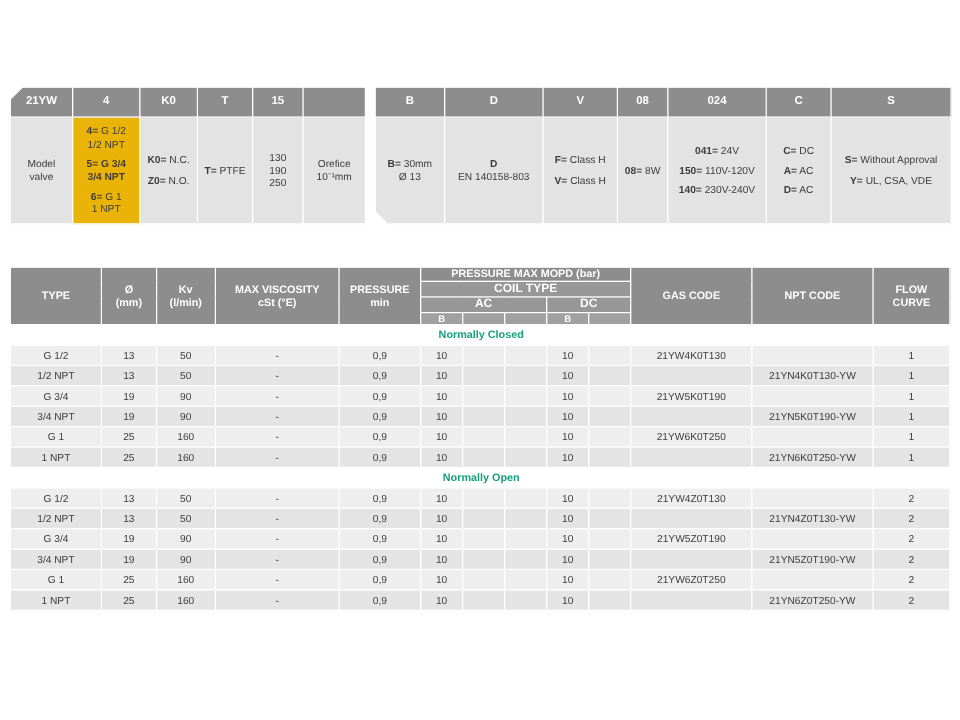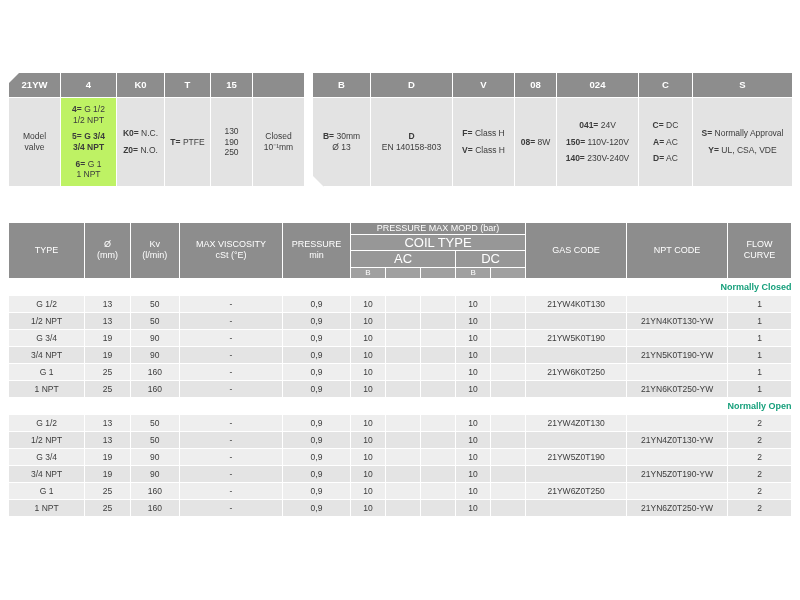--- a/index.html
+++ b/index.html
@@ -45,21 +45,21 @@
     font-weight: bold;
     font-size: 9.5px;
     height: 20px;
   }
   table.key tr.body td {
     background: #e3e3e3;
     color: #3c3c3c;
     height: 84px;
   }
   table.key tr.body td.gray-dark {
-    background: #bef264;
+    background: #eab308;
   }
   .cellline { display: block; }
   .b { font-weight: bold; }
   .stack-row {
     display: block;
     padding: 3px 0;
   }
 
   
   .chamfer-l {
@@ -84,44 +84,44 @@
   table.main th, table.main td {
     border: 1px solid #ffffff;
     font-size: 8.5px;
     text-align: center;
     vertical-align: middle;
     padding: 0;
   }
   table.main thead th {
     background: #8d8d8d;
     color: #ffffff;
-    font-weight: normal;
+    font-weight: bold;
     font-size: 9px;
     line-height: 1.2;
   }
   table.main thead th.sub {
     background: #979797;
-    font-size: 13px;
+    font-size: 10px;
   }
   table.main thead th.sub2 {
     background: #a0a0a0;
     font-size: 8px;
   }
   table.main tbody td {
     background: #eeeeee;
     height: 16px;
     color: #3c3c3c;
   }
   table.main tbody td.alt {
     background: #e4e4e4;
   }
   table.main tbody tr.section td {
     background: #ffffff;
     border: none;
-    text-align: right;
+    text-align: center;
     color: #17a07c;
     font-weight: bold;
     font-size: 9px;
     height: 16px;
     padding-left: 2px;
   }
 </style>
 </head>
 <body>
 
@@ -181,21 +181,21 @@
         <td>
           <span class="b">T=</span>
           <span>PTFE</span>
         </td>
         <td>
           <span class="cellline">130</span>
           <span class="cellline">190</span>
           <span class="cellline">250</span>
         </td>
         <td>
-          <span class="cellline">Closed</span>
+          <span class="cellline">Orefice</span>
           <span class="cellline">10⁻¹mm</span>
         </td>
       </tr>
     </tbody>
       </table>
   </div>
 
   <div class="keyblock right">
     <table class="key chamfer-r">
       <colgroup>
@@ -265,21 +265,21 @@
             <span>AC</span>
           </span>
           <span class="stack-row">
             <span class="b">D=</span>
             <span>AC</span>
           </span>
         </td>
         <td>
           <span class="stack-row">
             <span class="b">S=</span>
-            <span>Normally Approval</span>
+            <span>Without Approval</span>
           </span>
           <span class="stack-row">
             <span class="b">Y=</span>
             <span>UL, CSA, VDE</span>
           </span>
         </td>
       </tr>
     </tbody>
       </table>
   </div>

